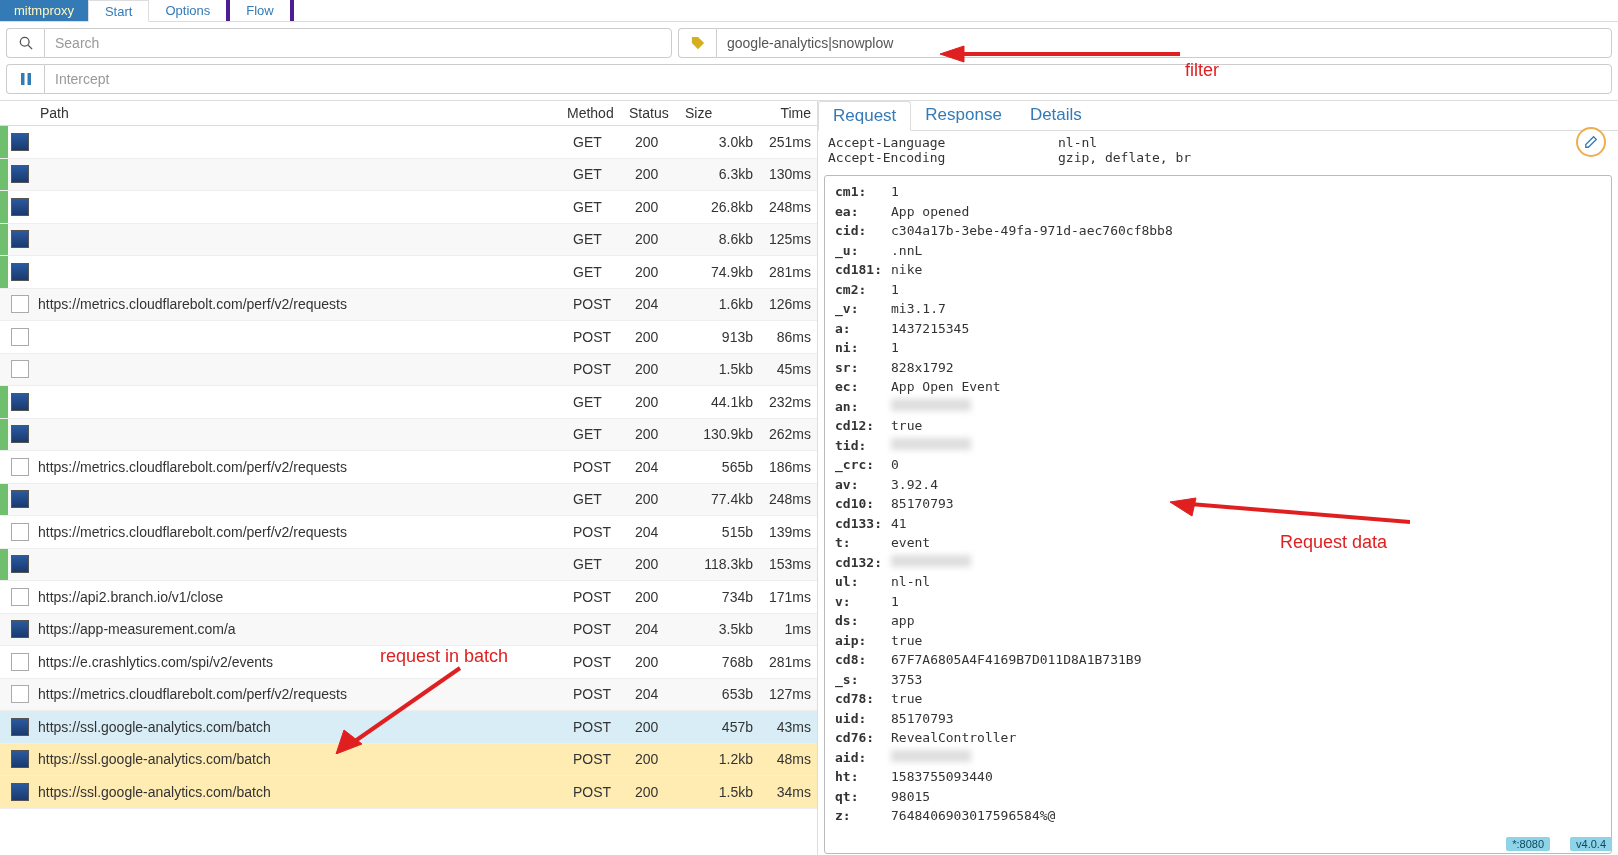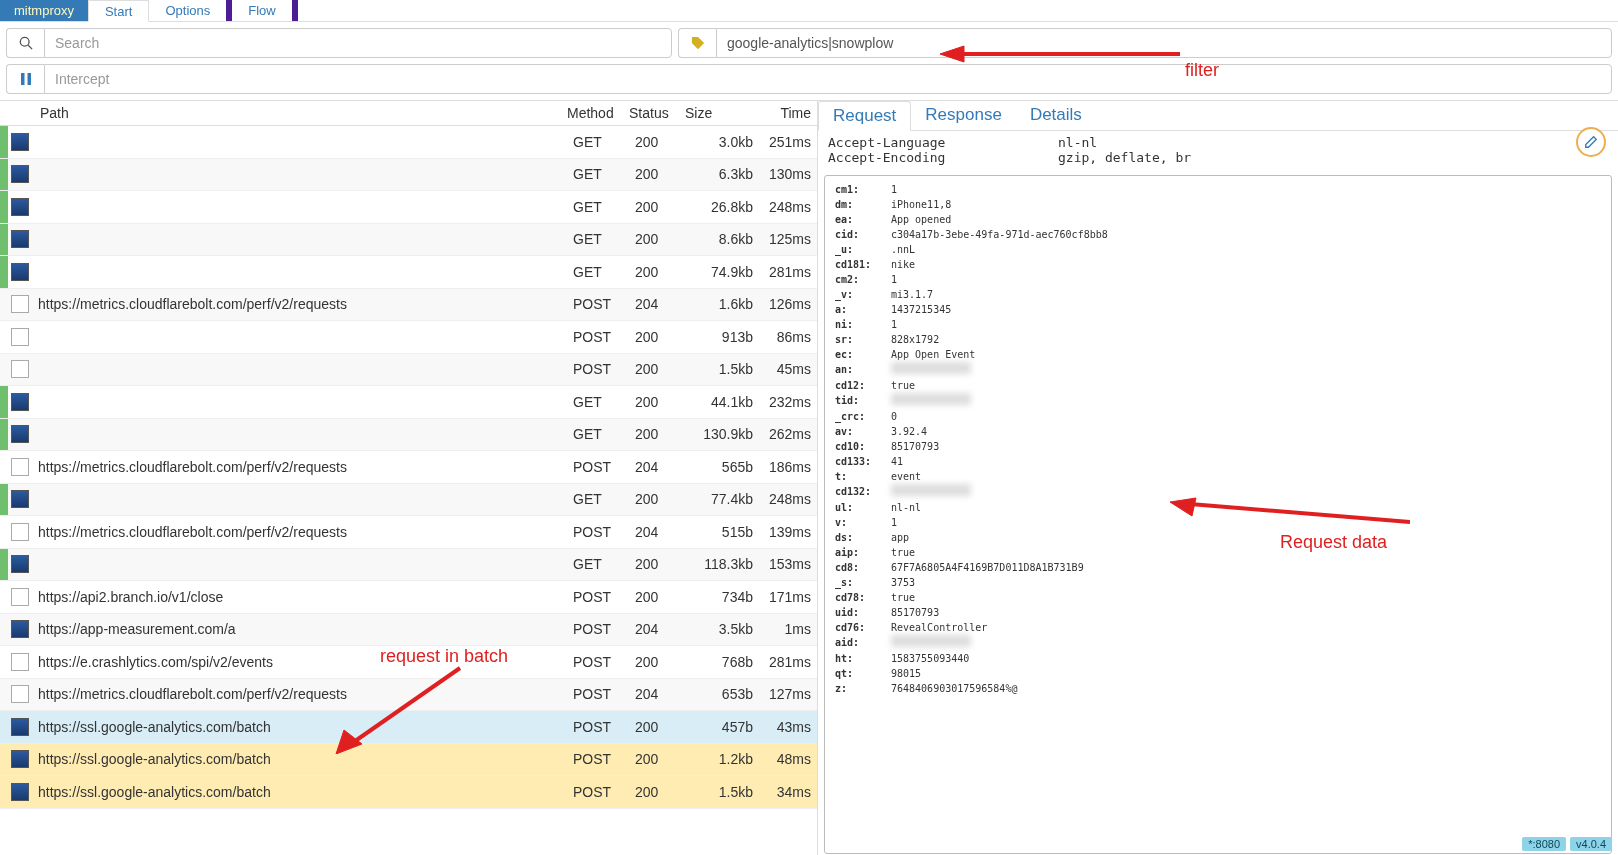--- a/index.html
+++ b/index.html
@@ -1,20 +1,20 @@
 <!DOCTYPE html>
 <html><head>
 <meta charset="utf-8">
 <style>
 * { box-sizing: border-box; margin: 0; padding: 0; }
 body { font-family: -apple-system, BlinkMacSystemFont, "Segoe UI", Helvetica, Arial, sans-serif; font-size: 14px; color: #333; background: #fff; width: 1618px; height: 855px; position: relative; overflow: hidden; }
 
 .topnav { display: flex; align-items: stretch; height: 22px; border-bottom: 1px solid #ddd; }
 .topnav .brand { background: #337ab7; color: #fef9c3; padding: 2px 14px; font-size: 13px; display: flex; align-items: center; }
-.topnav .tab { padding: 2px 16px; color: #337ab7; font-size: 13px; display: flex; align-items: center; cursor: pointer; border-right: 6px solid #4c1d95; }
+.topnav .tab { padding: 2px 16px; color: #337ab7; font-size: 13px; display: flex; align-items: center; cursor: pointer; border-right: 4px solid #4c1d95; }
 .topnav .tab.active { background: #fff; border: 1px solid #ddd; border-bottom: 1px solid #fff; margin-bottom: -1px; }
 
 .filterbar { display: flex; gap: 6px; padding: 6px; }
 .filterbar .group { display: flex; flex: 1; }
 .filterbar .iconbox { width: 38px; display: flex; align-items: center; justify-content: center; border: 1px solid #ccc; border-right: none; border-radius: 4px 0 0 4px; background: #fff; color: #555; }
 .filterbar input { flex: 1; border: 1px solid #ccc; border-radius: 0 4px 4px 0; padding: 6px 10px; font-size: 14px; color: #555; }
 .filterbar input::placeholder { color: #999; }
 .filterbar .tag-icon { color: #d4b021; }
 
 .interceptbar { display: flex; padding: 0 6px 6px; }
@@ -56,33 +56,33 @@
 .detail { flex: 1; border-left: 1px solid #ddd; display: flex; flex-direction: column; position: relative; }
 .detail .tabs { display: flex; border-bottom: 1px solid #ddd; }
 .detail .tabs .dtab { padding: 4px 14px; color: #337ab7; cursor: pointer; font-size: 17px; }
 .detail .tabs .dtab.active { border: 1px solid #ddd; border-bottom: 1px solid #fff; margin-bottom: -1px; border-radius: 3px 3px 0 0; background: #fff; }
 
 .headers { padding: 4px 10px; font-family: Menlo, Consolas, monospace; font-size: 13px; }
 .headers .hrow { display: flex; }
 .headers .hkey { width: 230px; color: #333; }
 .headers .hval { color: #333; }
 
-.bodybox { margin: 6px; border: 1px solid #bbb; border-radius: 3px; background: #fff; flex: 1; overflow: hidden; padding: 6px 10px; font-family: Menlo, Consolas, monospace; font-size: 10px; line-height: 1.5; }
+.bodybox { margin: 6px; border: 1px solid #bbb; border-radius: 3px; background: #fff; flex: 1; overflow: hidden; padding: 6px 10px; font-family: Menlo, Consolas, monospace; font-size: 13px; line-height: 1.5; }
 .bodybox .kvrow { display: flex; }
 .bodybox .k { width: 56px; font-weight: bold; color: #333; }
 .bodybox .vv { color: #333; }
 .bodybox .blurv { filter: blur(3px); background: #ddd; width: 80px; height: 12px; display: inline-block; }
 
 .edit-fab { position: absolute; top: 26px; right: 12px; width: 30px; height: 30px; border: 2px solid #f0ad4e; border-radius: 50%; background: #fff; display: flex; align-items: center; justify-content: center; color: #337ab7; cursor: pointer; }
 
 .annotation { position: absolute; color: #e02020; font-size: 18px; font-weight: 500; pointer-events: none; }
 .arrow { position: absolute; pointer-events: none; }
 .arrow svg polygon, .arrow svg line { fill: #e02020; stroke: #e02020; }
 
-.footer { position: absolute; bottom: 4px; right: 6px; display: flex; gap: 4px; }
+.footer { position: absolute; bottom: 4px; right: 6px; display: flex; gap: 20px; }
 .footer .badge { background: #8fd3e8; color: #0a4a5c; font-size: 11px; padding: 1px 6px; border-radius: 2px; }
 </style>
 </head>
 <body>
 
 <div class="topnav">
   <div class="brand">mitmproxy</div>
   <div class="tab active">Start</div>
   <div class="tab">Options</div>
   <div class="tab">Flow</div>
@@ -378,24 +378,20 @@
           <div class="hkey">Accept-Encoding</div>
           <div class="hval">gzip, deflate, br</div>
         </div>
       </div>
     <div class="bodybox" id="bodybox">
         <div class="kvrow">
           <div class="k">cm1:</div>
           <div class="vv">1</div>
         </div>
         <div class="kvrow">
-          <div class="k">dm:</div>
-          <div class="vv">iPhone11,8</div>
-        </div>
-        <div class="kvrow">
           <div class="k">ea:</div>
           <div class="vv">App opened</div>
         </div>
         <div class="kvrow">
           <div class="k">cid:</div>
           <div class="vv">c304a17b-3ebe-49fa-971d-aec760cf8bb8</div>
         </div>
         <div class="kvrow">
           <div class="k">_u:</div>
           <div class="vv">.nnL</div>

